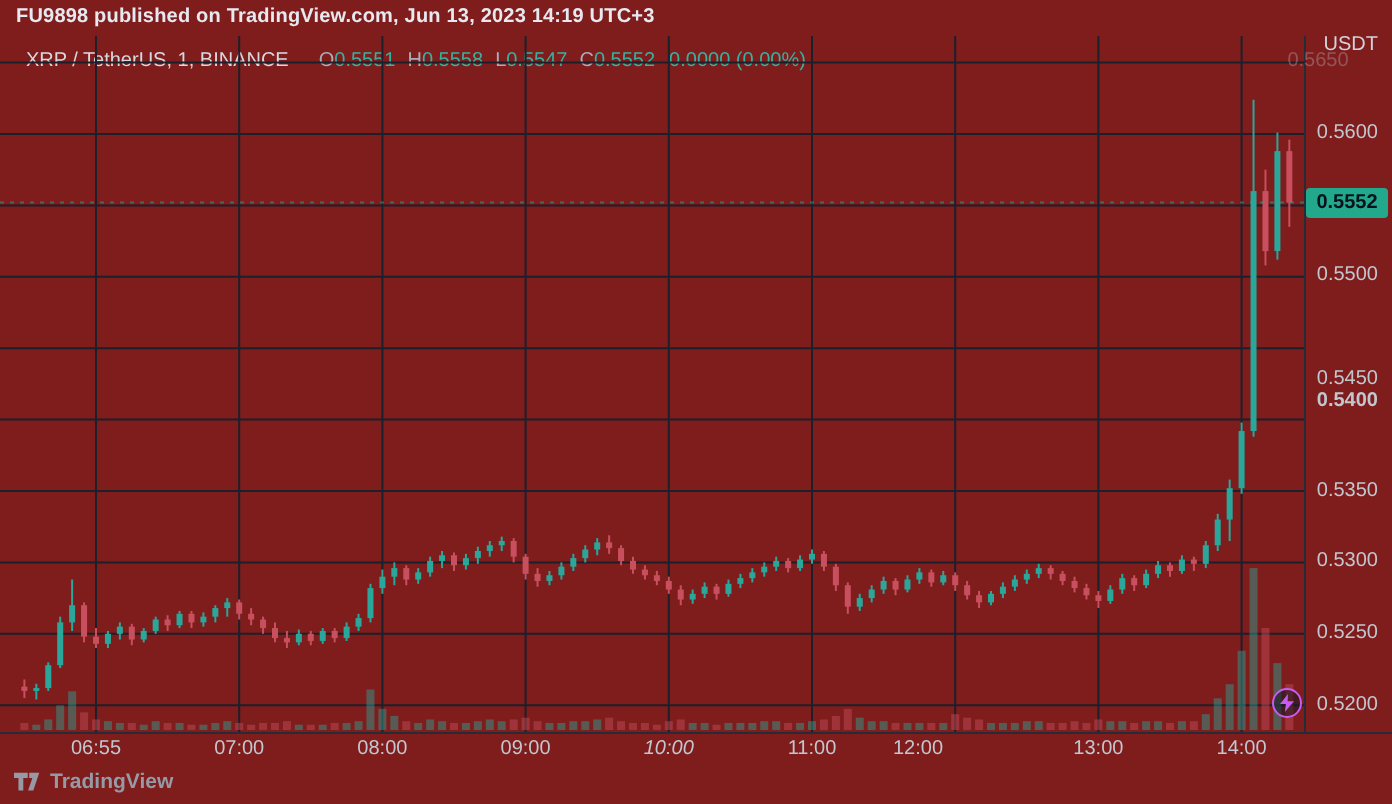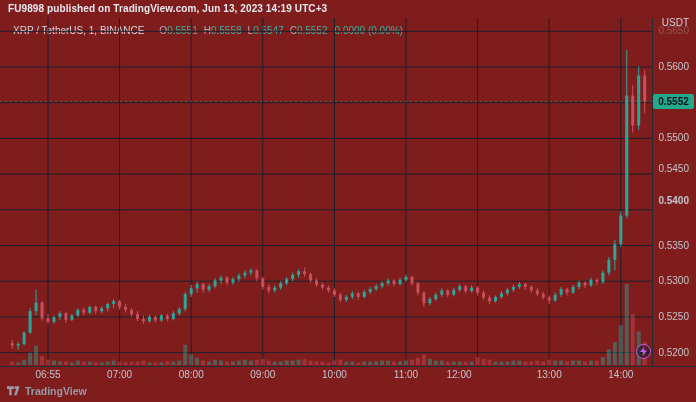--- a/index.html
+++ b/index.html
@@ -389,36 +389,36 @@
       <rect x="643.1666666666665" y="75.56800000000064" width="3" height="25.703999999999553" fill="#c8505e"></rect>
       <line x1="0" x2="652" y1="101.27200000000019" y2="101.27200000000019" stroke="rgba(42,167,154,0.5)" stroke-width="1" stroke-dasharray="2 3"></line>
     </svg>
 
   <div id="axis-v" class="abs"></div>
   <div id="axis-h" class="abs"></div>
 
   <div id="usdt" class="abs">USDT</div>
 
   <div id="price-axis">
-      <div class="plabel dim" style="top: 25.3px;">0.5650</div>
+      <div class="plabel dim" style="top: 25.3px; text-align: center;">0.5650</div>
       <div class="plabel" style="top: 61px;">0.5600</div>
       <div class="plabel" style="top: 132.4px;">0.5500</div>
-      <div class="plabel" style="top: 163px;">0.5450</div>
+      <div class="plabel" style="top: 184px;">0.5450</div>
       <div class="plabel" style="top: 195px; font-weight: bold;">0.5400</div>
       <div class="plabel" style="top: 239.5px;">0.5350</div>
       <div class="plabel" style="top: 275.2px;">0.5300</div>
       <div class="plabel" style="top: 310.9px;">0.5250</div>
       <div class="plabel" style="top: 346.6px;">0.5200</div>
     </div>
   <div id="time-axis">
       <div class="tlabel" style="left: 48px;">06:55</div>
       <div class="tlabel" style="left: 119.6px; text-align: center;">07:00</div>
       <div class="tlabel" style="left: 191.2px;">08:00</div>
       <div class="tlabel" style="left: 262.8px;">09:00</div>
-      <div class="tlabel" style="left: 334.4px;">10:00</div>
+      <div class="tlabel" style="left: 334.4px; font-style: italic;">10:00</div>
       <div class="tlabel" style="left: 406px;">11:00</div>
       <div class="tlabel" style="left: 459px;">12:00</div>
       <div class="tlabel" style="left: 549.2px;">13:00</div>
       <div class="tlabel" style="left: 620.8px;">14:00</div>
     </div>
 
   <div id="price-badge" class="abs" style="top: 93.772px;">0.5552</div>
 
   <div id="flash-btn" class="abs">
     <svg width="7" height="9" viewBox="0 0 7 9">

